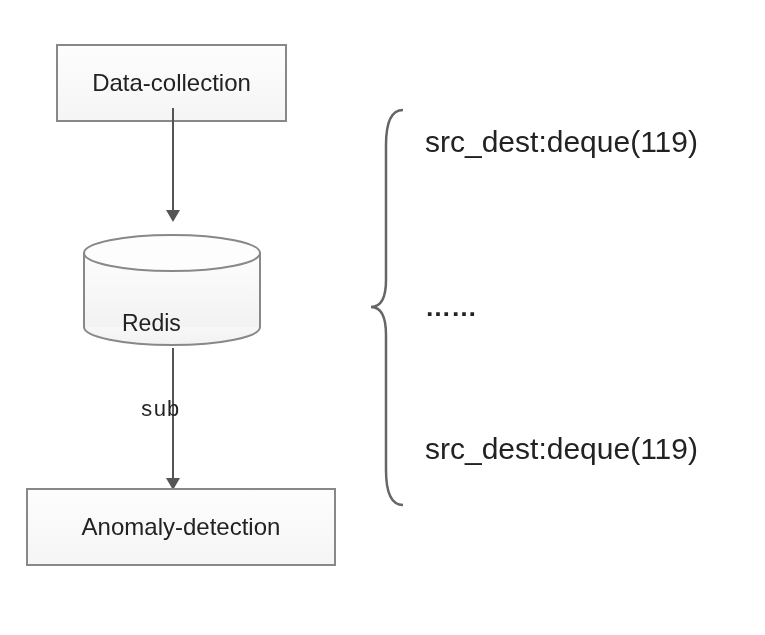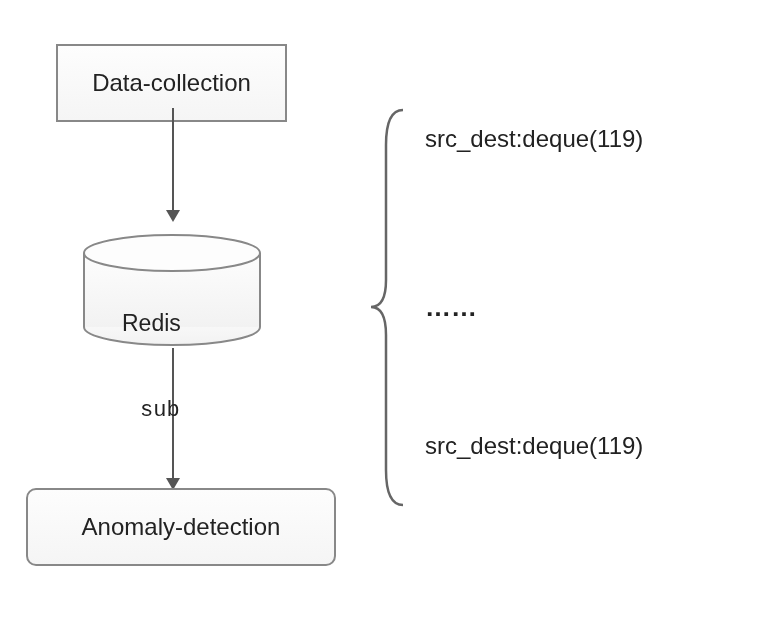--- a/index.html
+++ b/index.html
@@ -34,21 +34,20 @@
       top: 44px;
       width: 231px;
       height: 78px;
       margin-left: 30px;
     }
     .box-bottom {
       left: 26px;
       top: 488px;
       width: 310px;
       height: 78px;
-      border-radius: 10px;
     }
     .cylinder {
       position: absolute;
       left: 82px;
       top: 233px;
       width: 180px;
       height: 114px;
     }
     .cylinder svg {
       width: 100%;
@@ -112,21 +111,21 @@
       top: 105px;
       width: 40px;
       height: 405px;
     }
     .brace-container svg {
       width: 100%;
       height: 100%;
     }
     .brace-item {
       position: absolute;
-      font-size: 24px;
+      font-size: 30px;
       color: #222;
     }
     .brace-item1 {
       left: 425px;
       top: 125px;
     }
     .brace-item2 {
       left: 425px;
       top: 292px;
       font-size: 26px;

